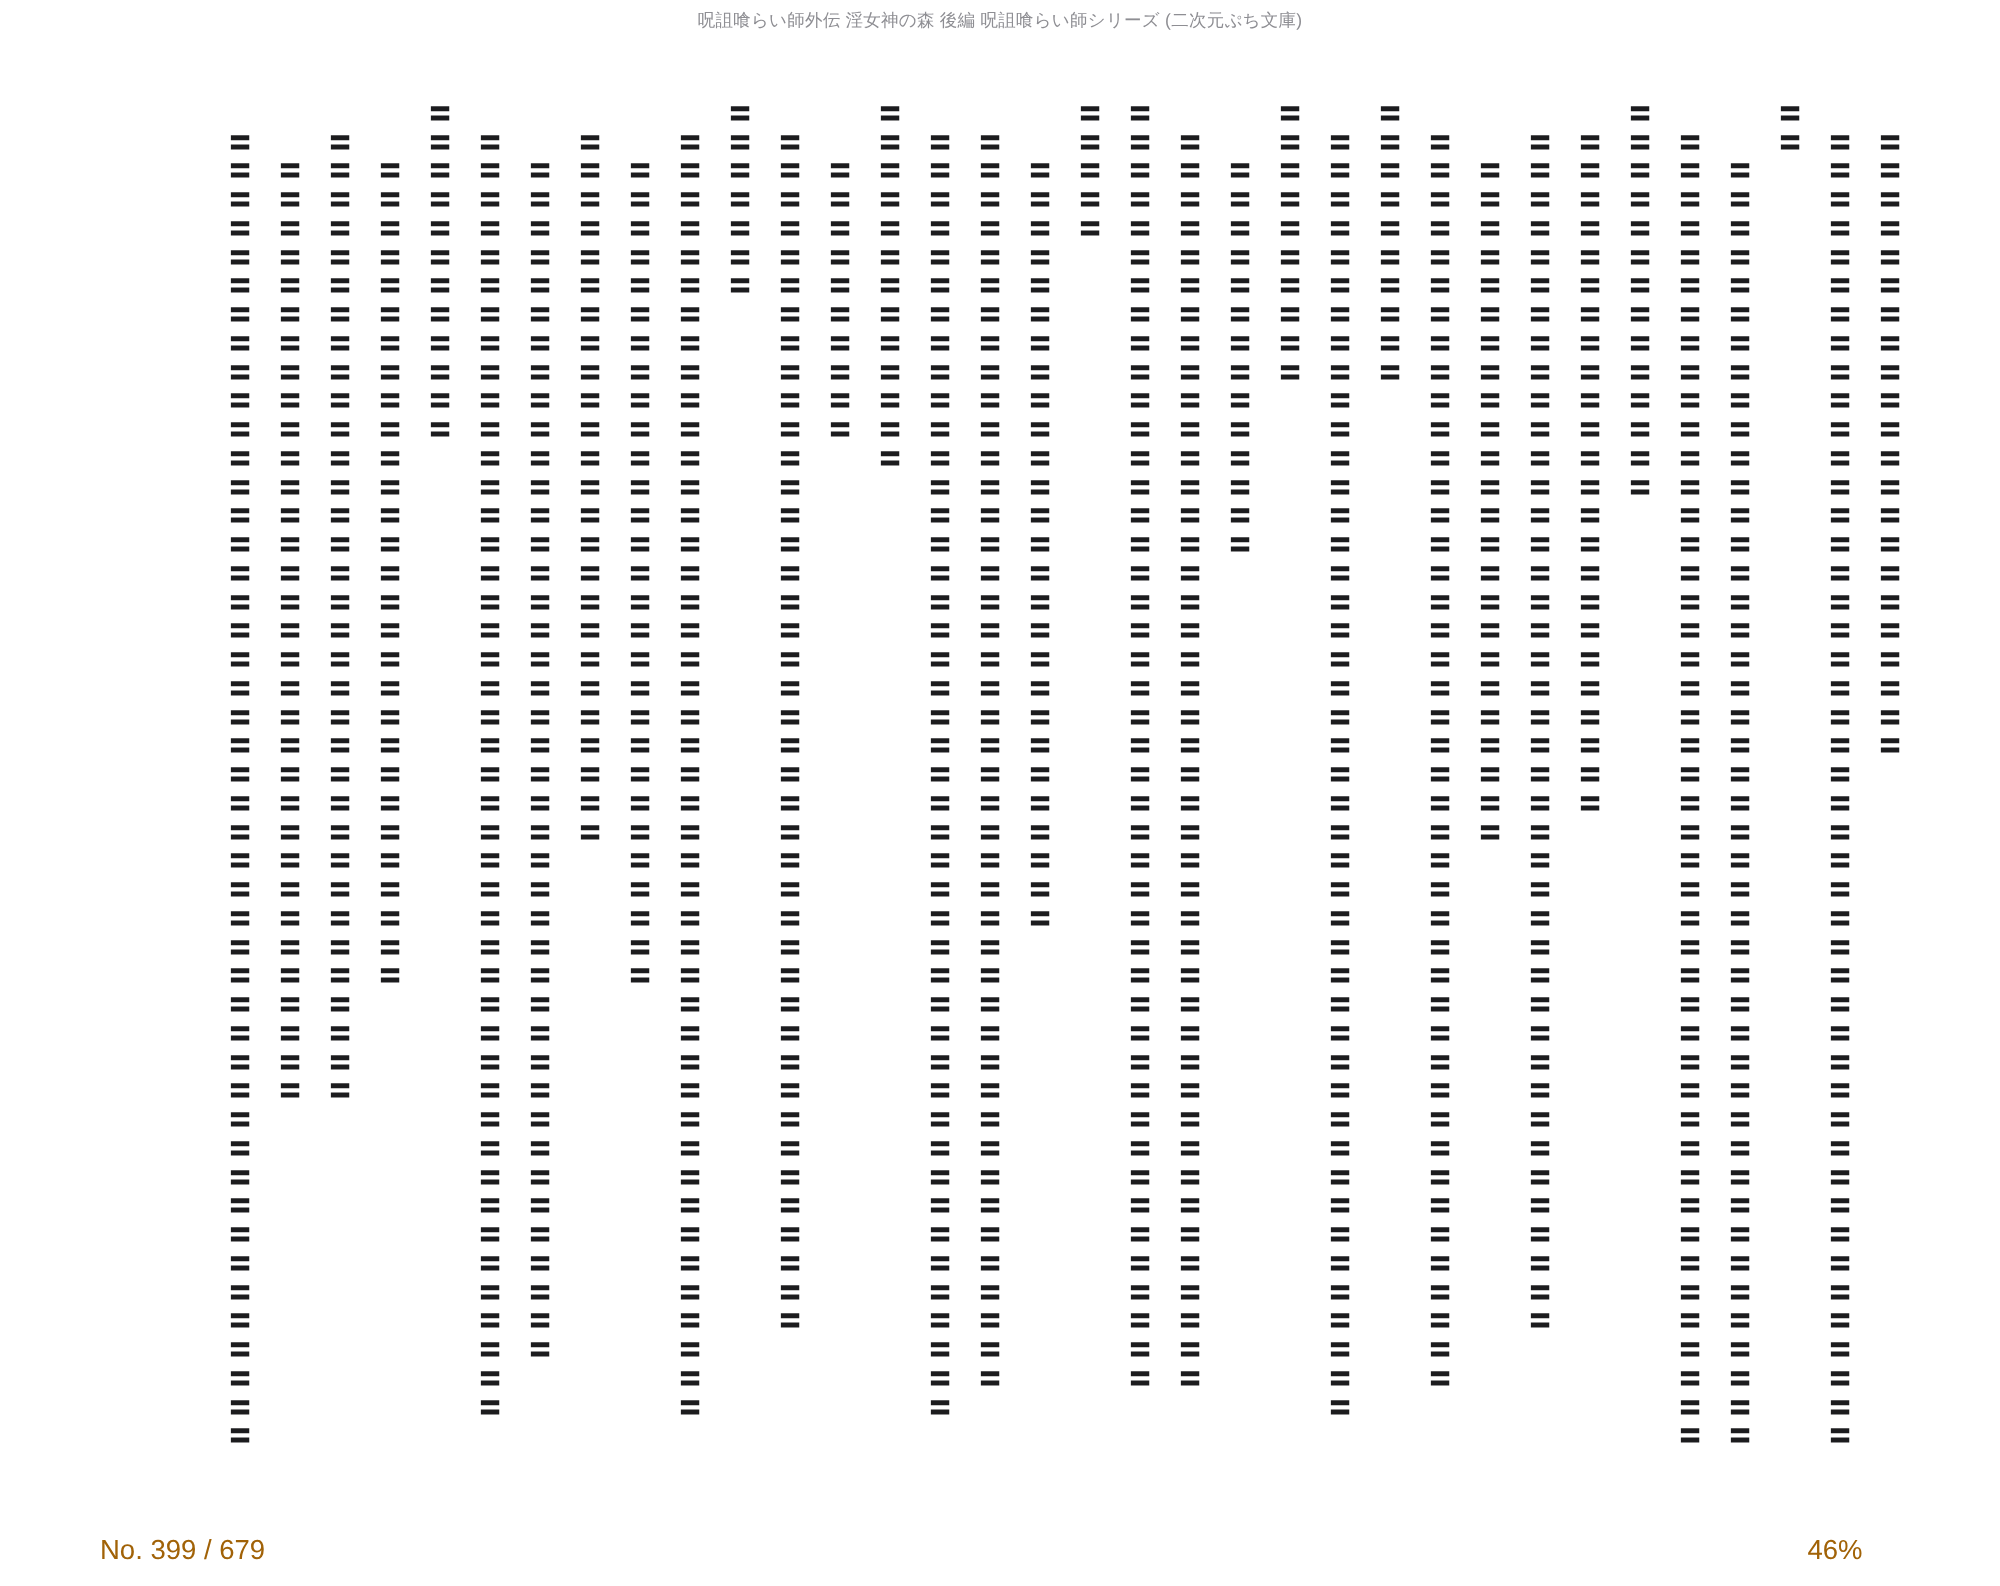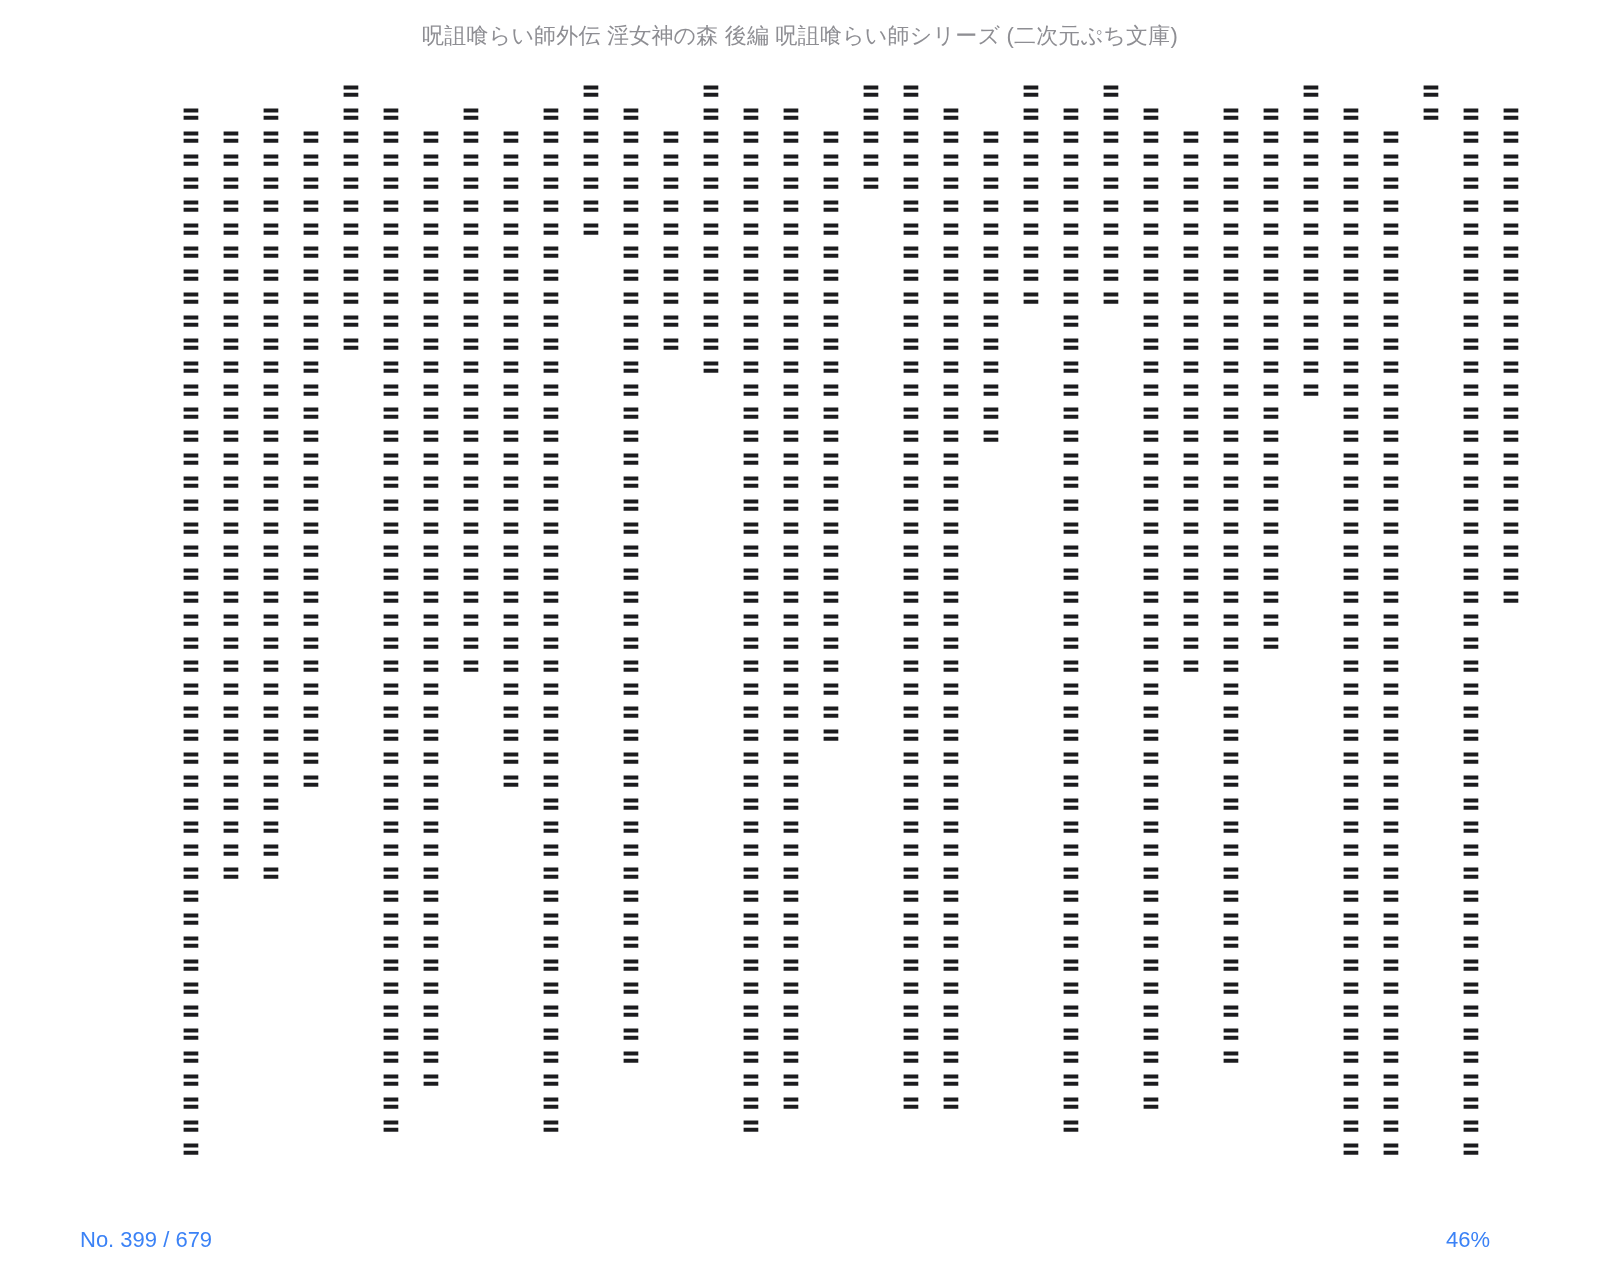--- a/index.html
+++ b/index.html
@@ -10,24 +10,23 @@
     position: relative;
     overflow: hidden;
   }
   .reader-page { position: absolute; inset: 0; background: #ffffff; }
 
   
   .reader-header {
     position: absolute;
     top: 8px; left: 0; right: 0;
     text-align: center;
-    font-size: 22px;
+    font-size: 14px;
     color: #8e8e93;
     letter-spacing: 0.2px;
-    margin-top: 13px;
   }
 
   
   .text-area {
     position: absolute;
     top: 72px;
     left: 75px;
     right: 78px;
     height: 1092px;
     overflow: hidden;
@@ -51,21 +50,21 @@
   }
 
   
   .reader-footer {
     position: absolute;
     left: 80px; right: 110px; bottom: 16px;
     display: flex;
     justify-content: space-between;
     align-items: center;
     font-size: 22px;
-    color: #3b82f6;
+    color: #a16207;
   }
 </style>
 </head>
 <body>
 
 <div class="reader-page">
 
   <header class="reader-header">
     <span>呪詛喰らい師外伝 淫女神の森 後編 呪詛喰らい師シリーズ (二次元ぷち文庫)</span>
   </header>

